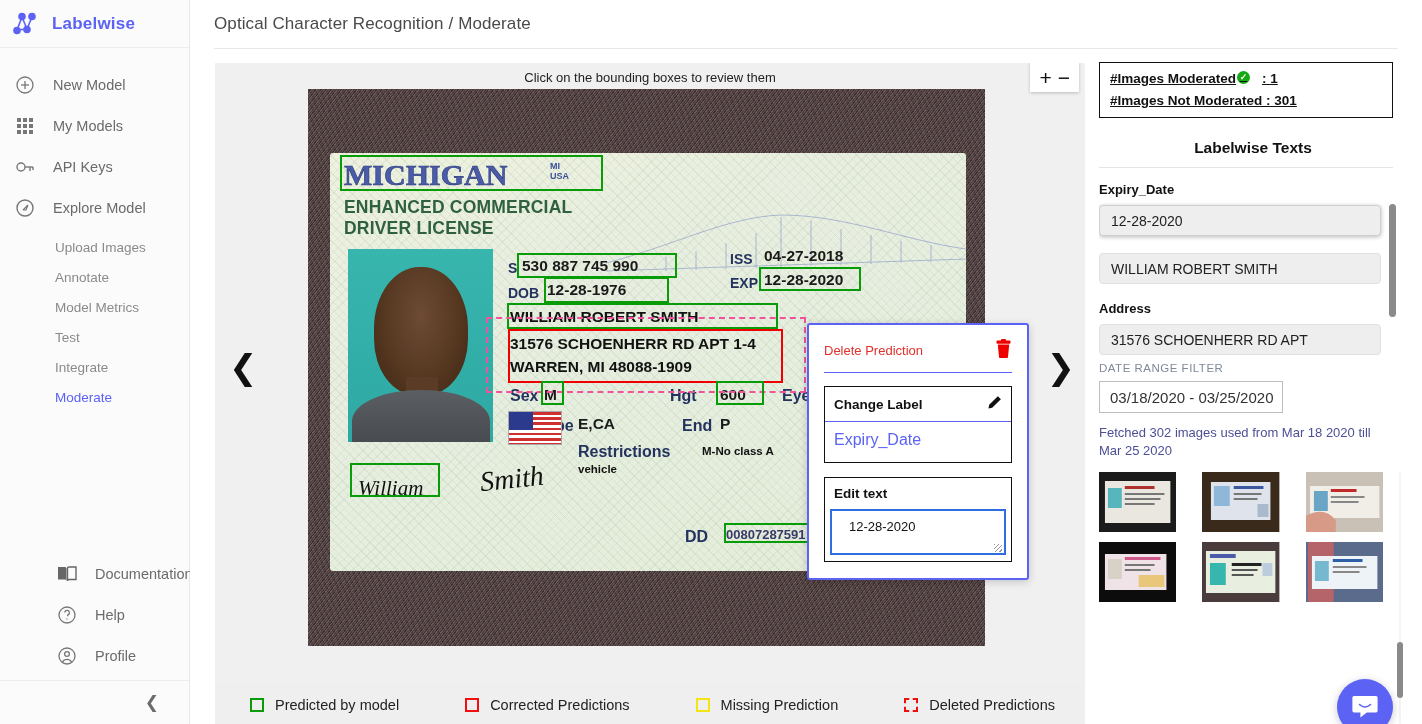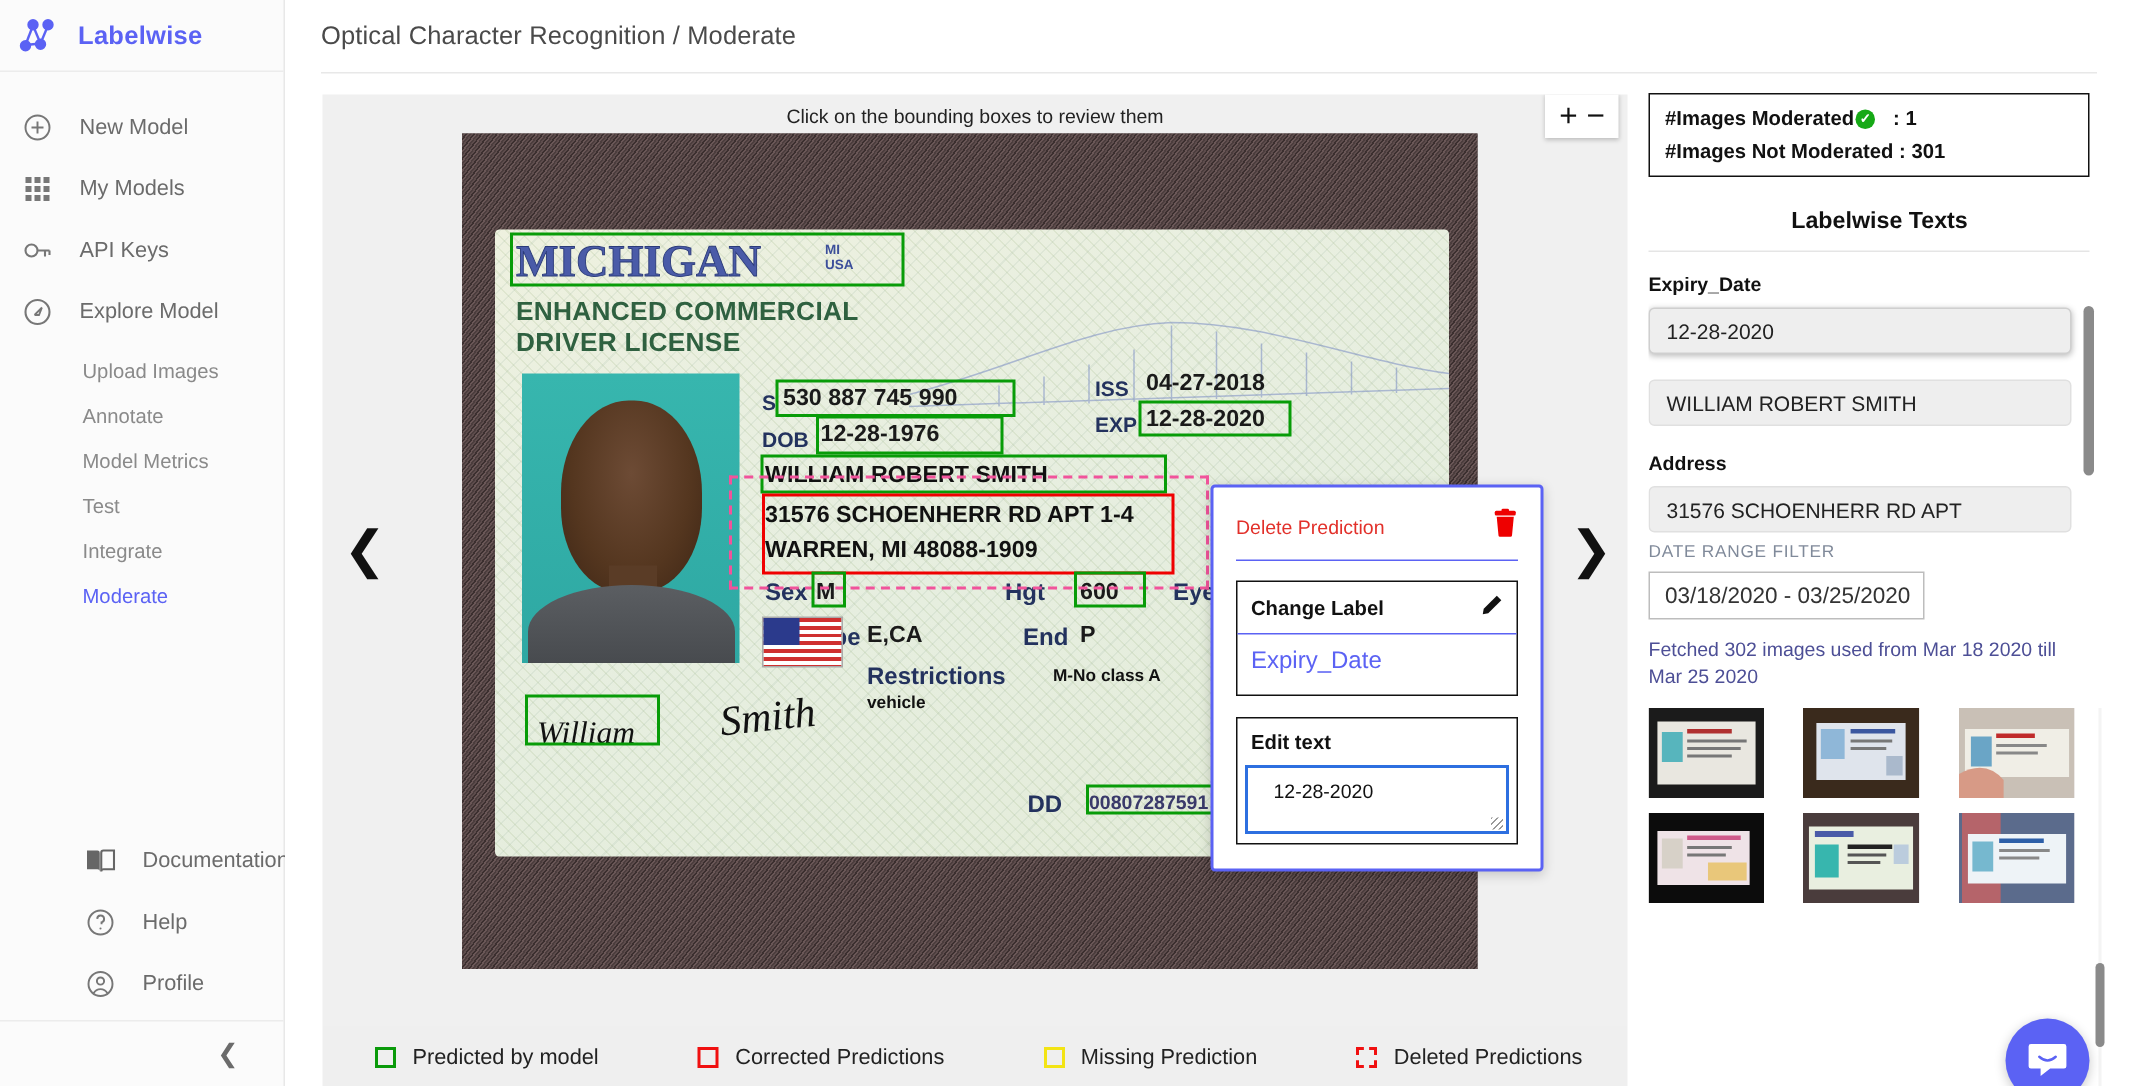--- a/index.html
+++ b/index.html
@@ -203,21 +203,21 @@
 
   
   .right-panel {
     width: 322px; flex: 0 0 322px; padding: 0 0 0 14px;
     position: relative; height: 680px;
   }
   .stats-box {
     border: 1px solid #111; padding: 8px 10px 9px 10px; margin-right: 14px;
     margin-top: -1px;
   }
-  .stat-line { font-size: 13.5px; font-weight: 700; color:#111; display:flex; align-items:flex-end; }
+  .stat-line { font-size: 13.5px; font-weight: 700; color:#111; display:flex; align-items:flex-start;text-decoration:underline; }
   .stat-line + .stat-line { margin-top: 7px; }
   .check-badge {
     display:inline-block; width:13px; height:13px; border-radius:50%;
     background:#16a916; color:#fff; font-size:9px; line-height:13px; text-align:center;
     margin-left: 1px; margin-right: 2px;
   }
   .labelwise-title {
     text-align:center; font-size: 15.5px; font-weight: 700; color:#111;
     margin: 21px 0 0 0;
   }

